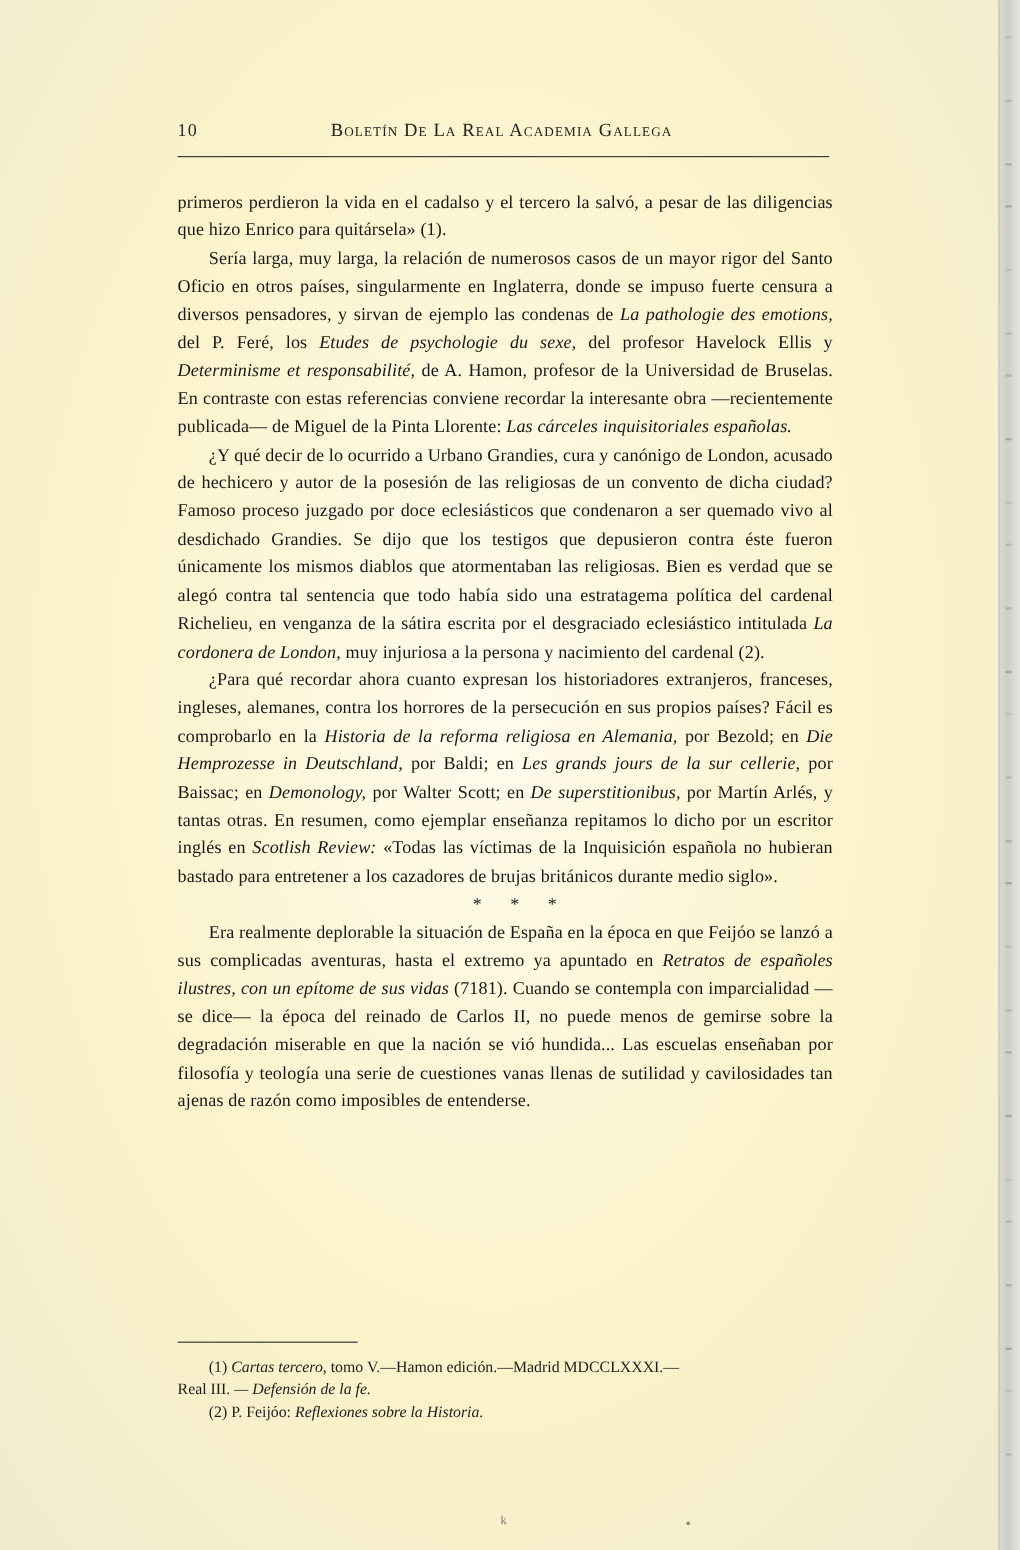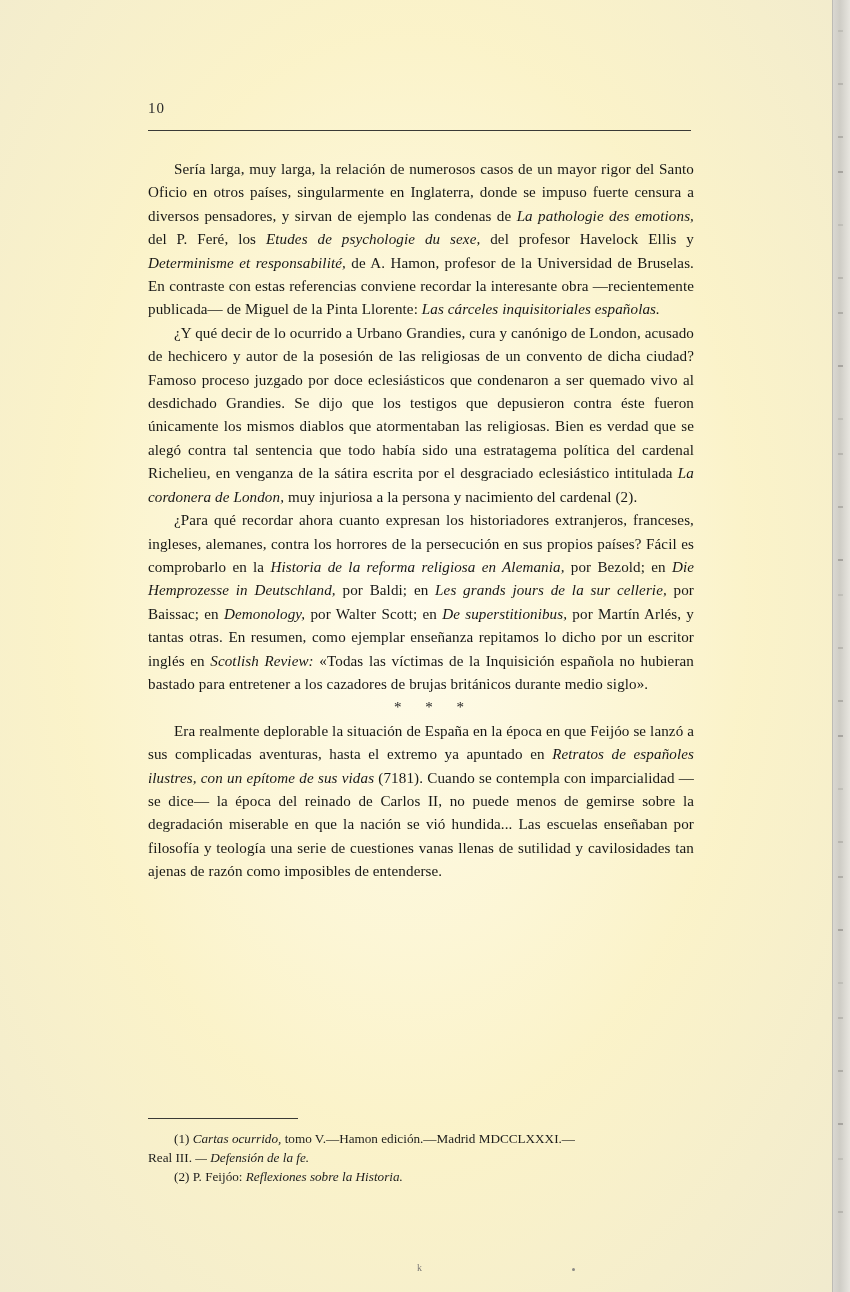--- a/index.html
+++ b/index.html
@@ -165,36 +165,38 @@
 </head>
 <body>
 
 <div class="page">
 
   <div class="content">
 
     <div class="header">
       <div class="header-row">
         <div class="folio">10</div>
+        <div class="running-title">Boletín de la Real Academia Gallega</div>
         <div class="folio"></div>
       </div>
     </div>
     <div class="rule"></div>
 
     <div class="body-text">
+      <p class="noindent" id="p1"><span>primeros perdieron la vida en el cadalso y el tercero la salvó, a pesar de las diligencias que hizo Enrico para quitársela» (1).</span></p>
       <p id="p2"><span>Sería larga, muy larga, la relación de numerosos casos de un mayor rigor del Santo Oficio en otros países, singularmente en Inglaterra, donde se impuso fuerte censura a diversos pensadores, y sirvan de ejemplo las condenas de </span><i>La pathologie des emotions,</i><span> del P. Feré, los </span><i>Etudes de psychologie du sexe,</i><span> del profesor Havelock Ellis y </span><i>Determinisme et responsabilité,</i><span> de A. Hamon, profesor de la Universidad de Bruselas. En contraste con estas referencias conviene recordar la interesante obra —recientemente publicada— de Miguel de la Pinta Llorente: </span><i>Las cárceles inquisitoriales españolas.</i></p>
       <p id="p3"><span>¿Y qué decir de lo ocurrido a Urbano Grandies, cura y canónigo de London, acusado de hechicero y autor de la posesión de las religiosas de un convento de dicha ciudad? Famoso proceso juzgado por doce eclesiásticos que condenaron a ser quemado vivo al desdichado Grandies. Se dijo que los testigos que depusieron contra éste fueron únicamente los mismos diablos que atormentaban las religiosas. Bien es verdad que se alegó contra tal sentencia que todo había sido una estratagema política del cardenal Richelieu, en venganza de la sátira escrita por el desgraciado eclesiástico intitulada </span><i>La cordonera de London,</i><span> muy injuriosa a la persona y nacimiento del cardenal (2).</span></p>
       <p id="p4"><span>¿Para qué recordar ahora cuanto expresan los historiadores extranjeros, franceses, ingleses, alemanes, contra los horrores de la persecución en sus propios países? Fácil es comprobarlo en la </span><i>Historia de la reforma religiosa en Alemania,</i><span> por Bezold; en </span><i>Die Hemprozesse in Deutschland,</i><span> por Baldi; en </span><i>Les grands jours de la sur cellerie,</i><span> por Baissac; en </span><i>Demonology,</i><span> por Walter Scott; en </span><i>De superstitionibus,</i><span> por Martín Arlés, y tantas otras. En resumen, como ejemplar enseñanza repitamos lo dicho por un escritor inglés en </span><i>Scotlish Review:</i><span> «Todas las víctimas de la Inquisición española no hubieran bastado para entretener a los cazadores de brujas británicos durante medio siglo».</span></p>
       <p class="stars">* * *</p>
       <p id="p5"><span>Era realmente deplorable la situación de España en la época en que Feijóo se lanzó a sus complicadas aventuras, hasta el extremo ya apuntado en </span><i>Retratos de españoles ilustres, con un epítome de sus vidas</i><span> (7181). Cuando se contempla con imparcialidad —se dice— la época del reinado de Carlos II, no puede menos de gemirse sobre la degradación miserable en que la nación se vió hundida... Las escuelas enseñaban por filosofía y teología una serie de cuestiones vanas llenas de sutilidad y cavilosidades tan ajenas de razón como imposibles de entenderse.</span></p>
     </div>
 
     <div class="footnotes">
       <div class="fn-rule"></div>
-      <p id="fn1"><span>(1) </span><i>Cartas ocurrido,</i><span> tomo V.—Hamon edición.—Madrid MDCCLXXXI.—</span></p>
+      <p id="fn1"><span>(1) </span><i>Cartas tercero,</i><span> tomo V.—Hamon edición.—Madrid MDCCLXXXI.—</span></p>
       <p class="cont" id="fn1b"><span>Real III.</span><i> — Defensión de la fe.</i></p>
       <p id="fn2"><span>(2)  P. Feijóo: </span><i>Reflexiones sobre la Historia.</i></p>
     </div>
 
     <div class="bottom-mark">k</div>
     <div class="bottom-dot"></div>
   </div>
 
   <div class="right-edge">
     <div class="edge-marks" id="edge-marks">

